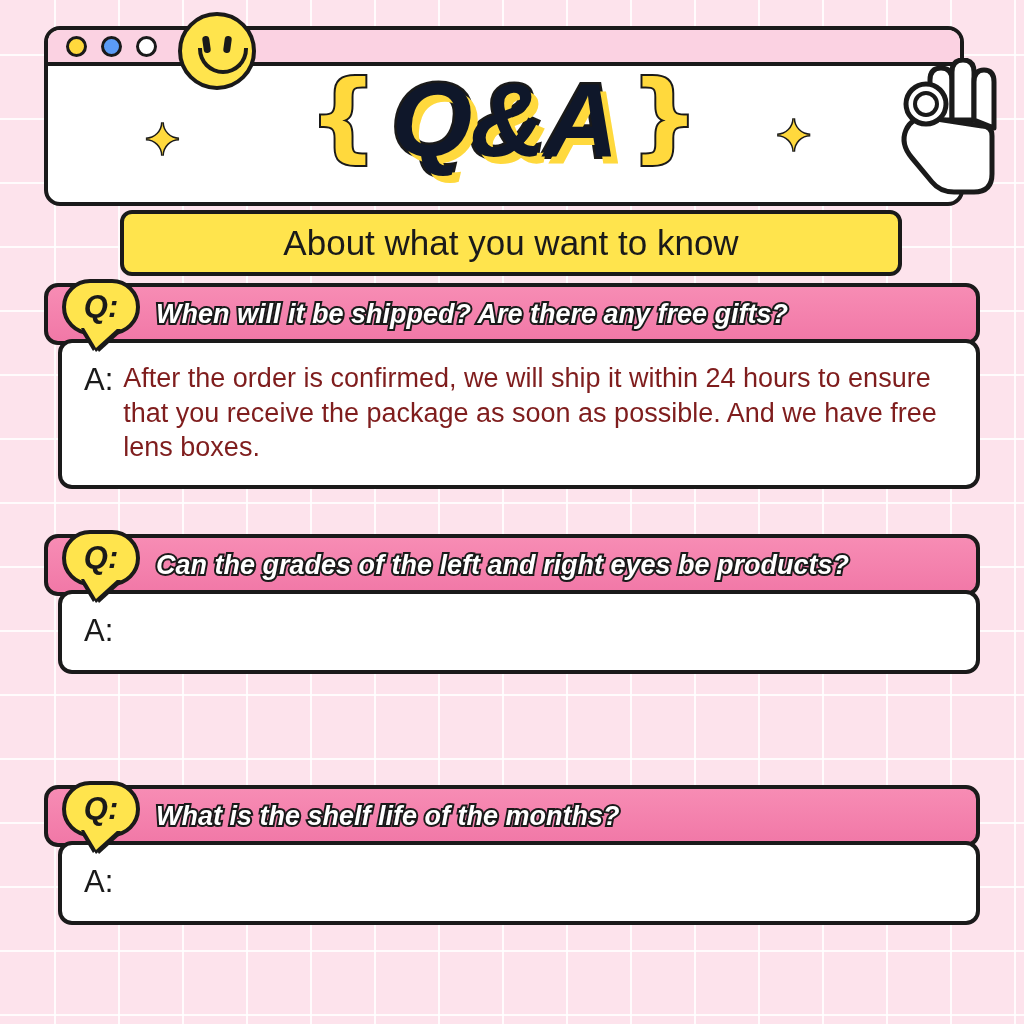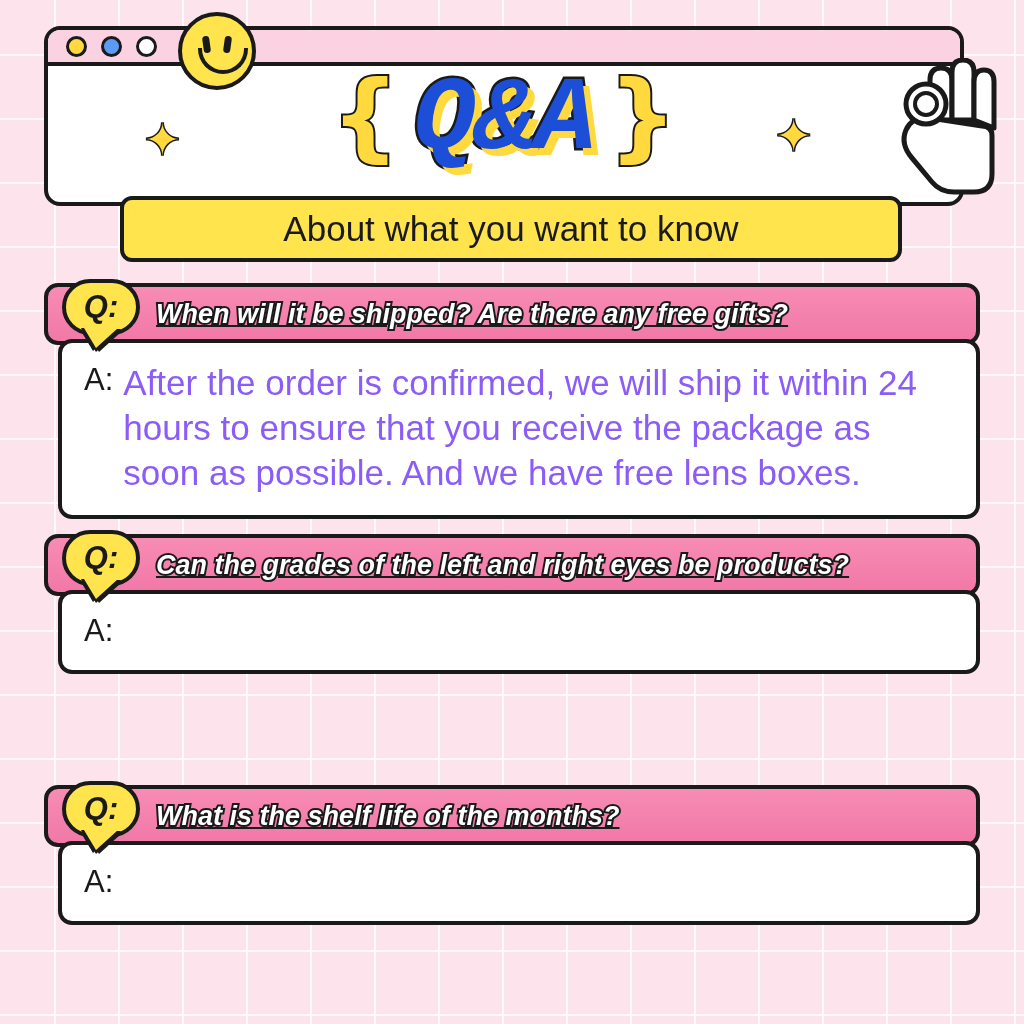--- a/index.html
+++ b/index.html
@@ -86,28 +86,28 @@
     font-family: "DejaVu Sans", sans-serif;
     font-size: 96px;
     font-weight: 700;
     color: #ffd93d;
     -webkit-text-stroke: 4px #1a1a1a;
     paint-order: stroke fill;
     line-height: 1;
     transform: translateY(-4px);
   }
   .qa-letters {
-    font-family: Liberation Mono, monospace;
+    font-family: Liberation Sans, sans-serif;
     font-size: 104px;
     font-weight: 700;
     font-style: italic;
     letter-spacing: -2px;
     line-height: 1;
     position: relative;
-    color: #1d4ed8;
+    color: #0f172a;
     -webkit-text-stroke: 5px #1a1a1a;
     paint-order: stroke fill;
     text-shadow: 7px 7px 0 #ffd93d;
     padding: 0 8px;
   }
 
   
   .sparkle {
     position: absolute;
     color: #ffd93d;
@@ -160,21 +160,21 @@
     top: 58px;
     width: 110px;
     height: 140px;
     z-index: 7;
   }
 
   
   .subtitle {
     position: absolute;
     left: 120px;
-    top: 196px;
+    top: 210px;
     width: 782px;
     height: 66px;
     background: #ffe44d;
     border: 4px solid #1a1a1a;
     border-radius: 12px;
     box-sizing: border-box;
     display: flex;
     align-items: center;
     justify-content: center;
     font-size: 35px;
@@ -200,21 +200,20 @@
     padding-left: 108px;
   }
   .q-text {
     font-size: 27px;
     font-weight: 700;
     font-style: italic;
     color: #ffffff;
     -webkit-text-stroke: 4px #1a1a1a;
     paint-order: stroke fill;
     letter-spacing: 0px;
-    text-decoration: underline;
   }
   .q-bubble {
     position: absolute;
     left: 14px;
     top: -8px;
     width: 78px;
     height: 56px;
     background: #ffe44d;
     border: 4px solid #1a1a1a;
     border-radius: 30px;
@@ -254,22 +253,22 @@
     align-items: flex-start;
     gap: 10px;
   }
   .a-label {
     font-size: 31px;
     color: #1a1a1a;
     line-height: 1.22;
     flex: 0 0 auto;
   }
   .a-text {
-    font-size: 35px;
-    color: #8b5cf6;
+    font-size: 27px;
+    color: #7f1d1d;
     line-height: 1.28;
   }
 </style>
 </head>
 <body>
 
 <div class="grid-bg"></div>
 
 <div class="page">
 

